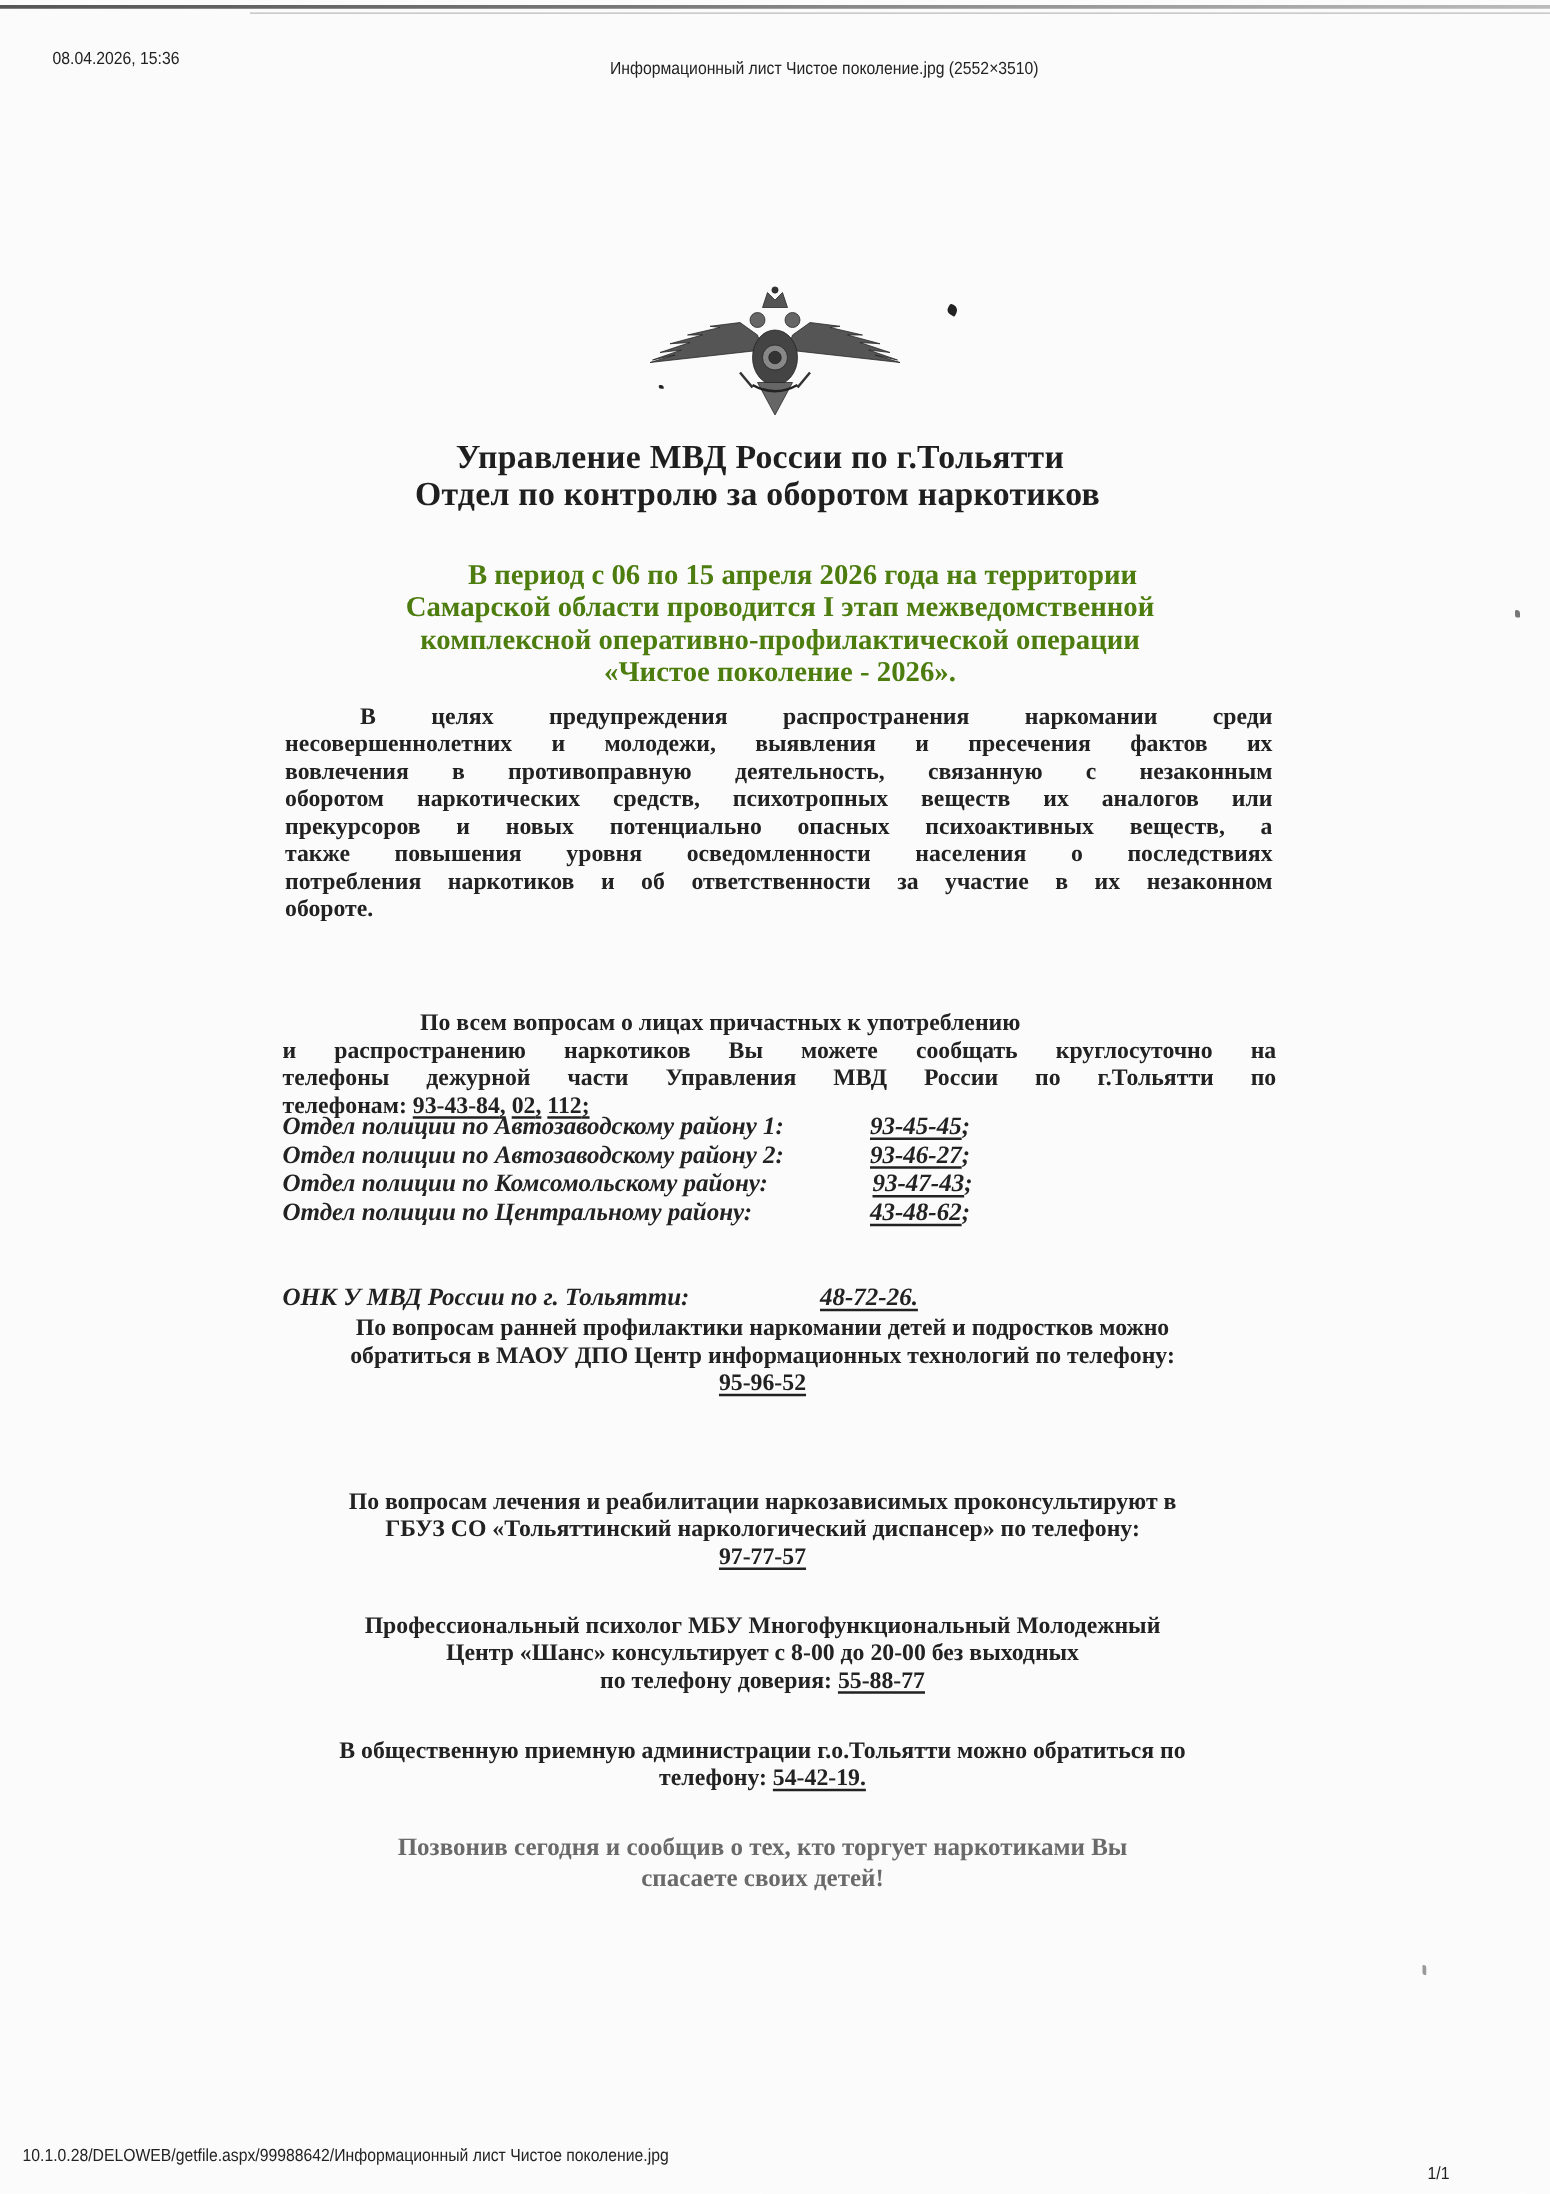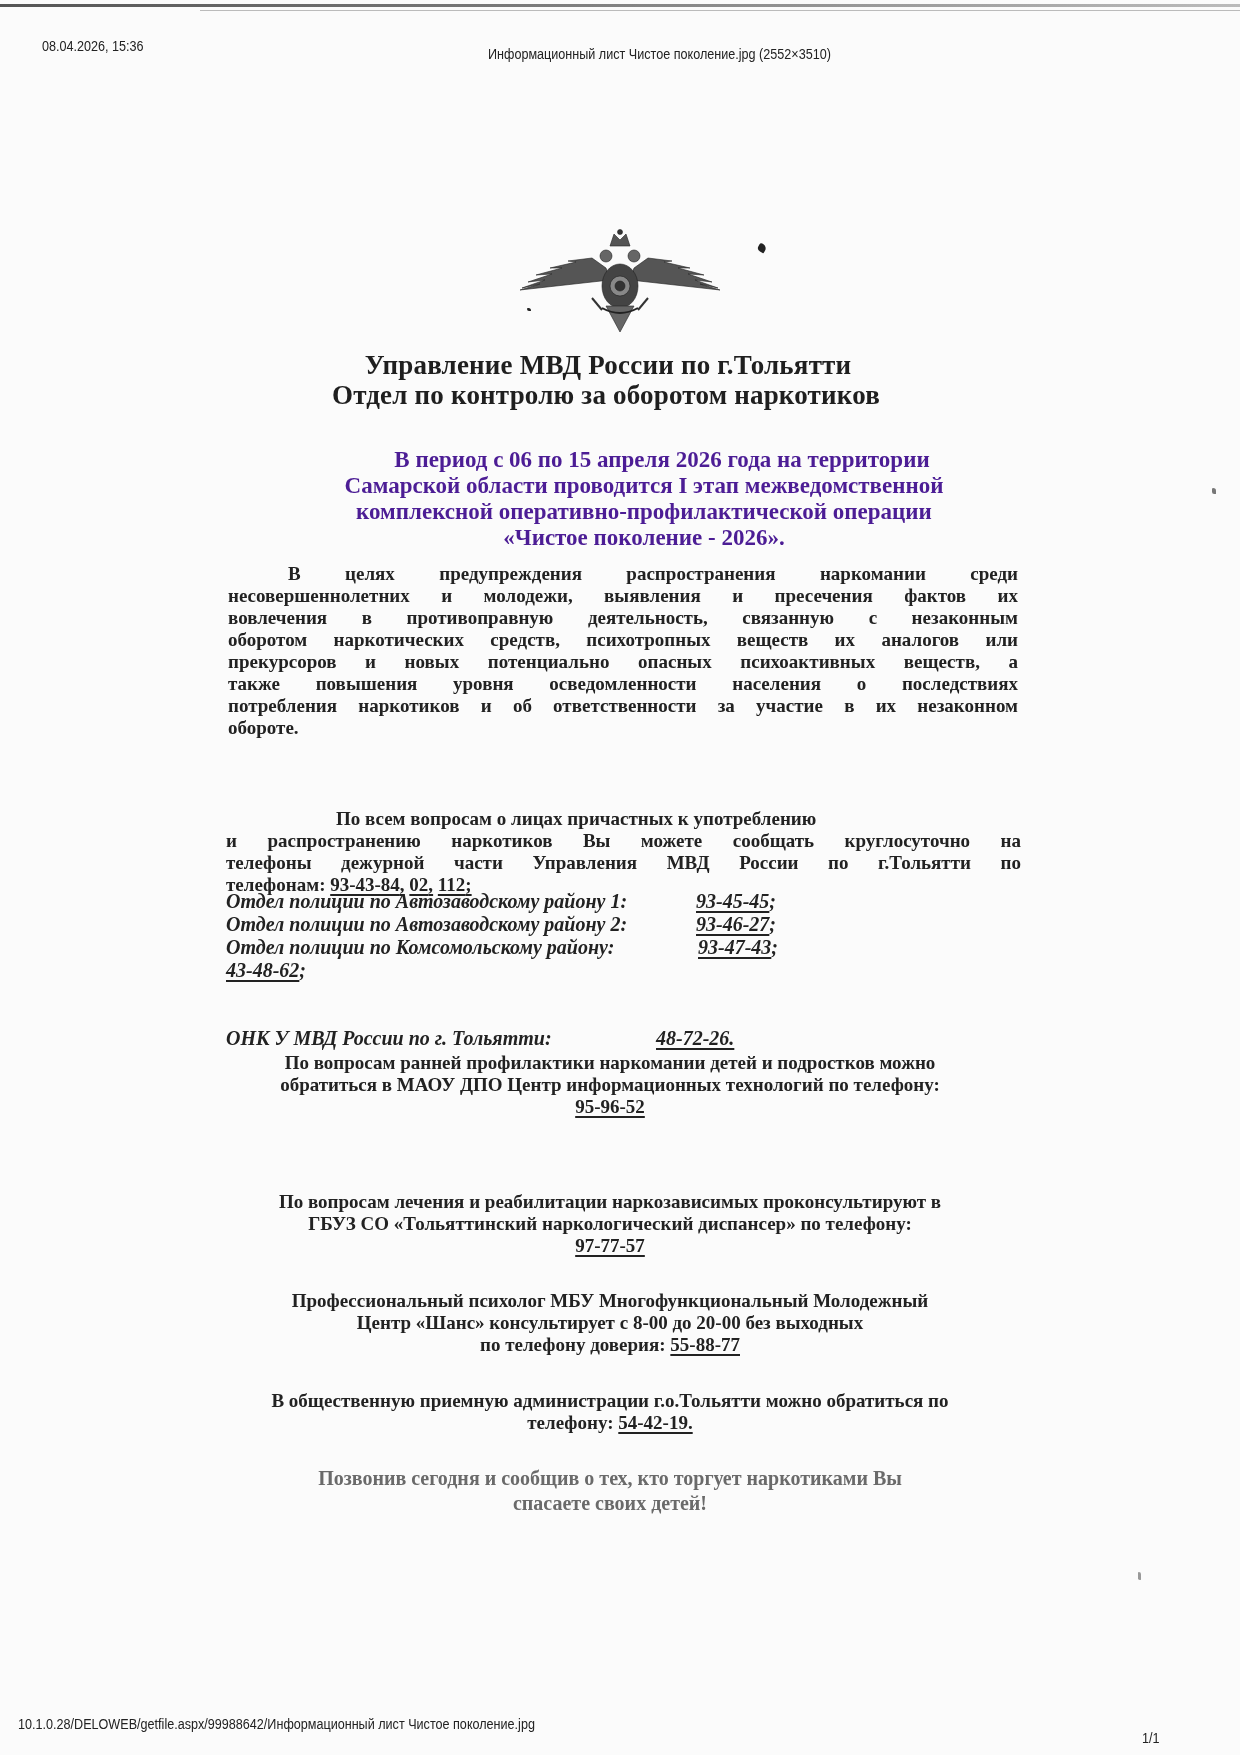--- a/index.html
+++ b/index.html
@@ -77,26 +77,26 @@
       font-size: 27px;
       line-height: 30px;
       color: #1f1f1f;
       letter-spacing: 0.2px;
     }
     .doc-title.l1 { top: 350px; left: -12px; }
     .doc-title.l2 { top: 380px; left: -14px; }
 
     .subtitle {
       position: absolute;
-      left: 294px; width: 700px;
+      left: 274px; width: 700px;
       text-align: center;
       font-weight: bold;
       font-size: 23px;
       line-height: 26px;
-      color: #4c1d95;
+      color: #4d7c0f;
     }
     .subtitle-line { display: block; white-space: nowrap; }
 
     .body-par {
       position: absolute;
       left: 228px; width: 790px;
       font-weight: bold;
       font-size: 19px;
       line-height: 22px;
       color: #222;
@@ -241,20 +241,21 @@
     </div>
     <div class="dept-row">
       <span class="dept-name">Отдел полиции по Автозаводскому району 2:</span>
       <span class="dept-phone"><span class="u">93-46-27</span>;</span>
     </div>
     <div class="dept-row">
       <span class="dept-name" style="width:472px;">Отдел полиции по Комсомольскому району:</span>
       <span class="dept-phone"><span class="u">93-47-43</span>;</span>
     </div>
     <div class="dept-row">
+      <span class="dept-name" style="width:470px;">Отдел полиции по Центральному району:</span>
       <span class="dept-phone"><span class="u">43-48-62</span>;</span>
     </div>
   </div>
 
   <div class="contacts-block" style="top:1027px;">
     <div class="dept-row">
       <span style="display:inline-block; width:430px;">ОНК У МВД России по г. Тольятти:</span>
       <span class="u">48-72-26.</span>
     </div>
   </div>

